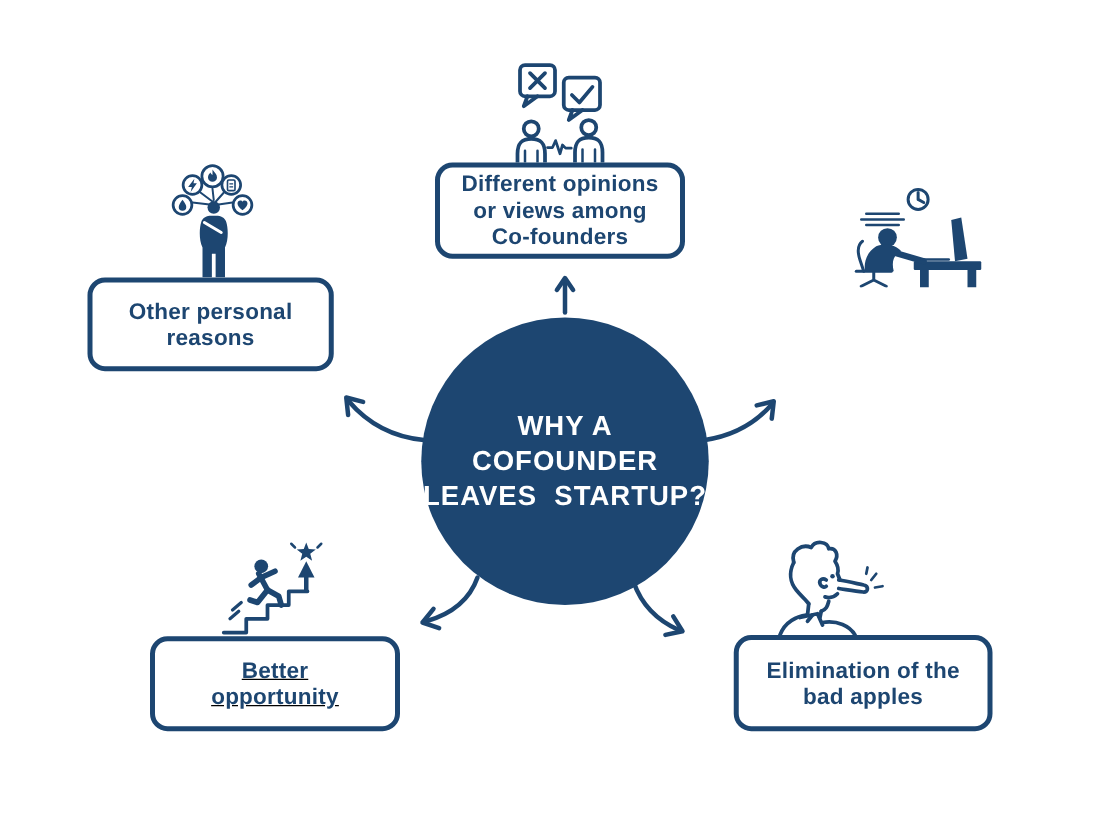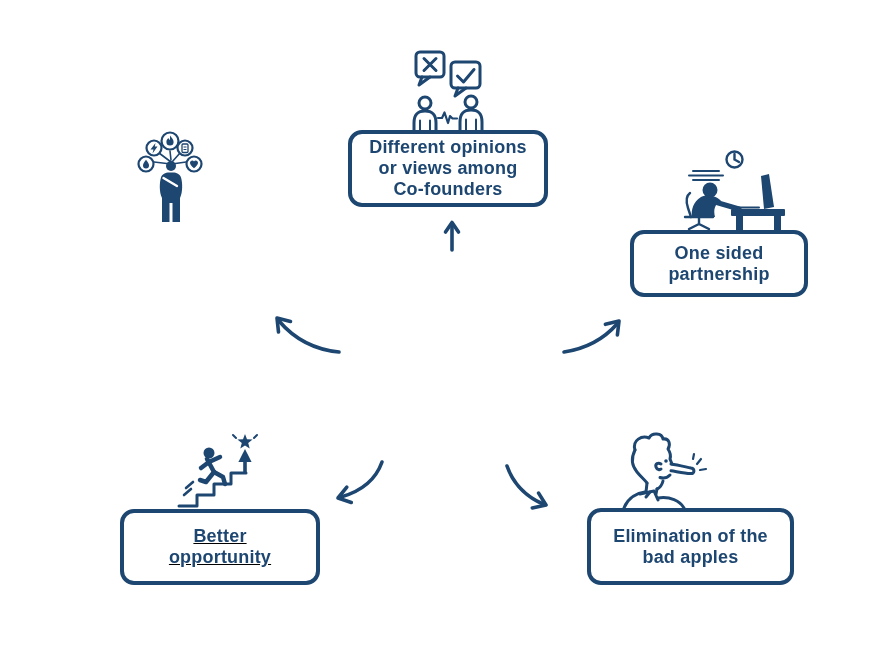--- a/index.html
+++ b/index.html
@@ -66,20 +66,25 @@
     <g>
       <path d="M382,462 C376,479 362,491 341,497"></path>
       <path d="M351.3,502.5 L338,498 L346.8,487.1"></path>
     </g>
     <g>
       <path d="M507,466 C513,483 525,496 543,504"></path>
       <path d="M538.6,493.1 L546,505 L532.3,507.9"></path>
     </g>
   </svg>
 
+  <div class="circle">
+    <div class="circle-title">WHY A
+COFOUNDER
+LEAVES  STARTUP?</div>
+  </div>
 
   <div class="icon" id="icon-top">
     <svg viewBox="0 0 90 80" width="90" height="80">
       <g fill="none" stroke="currentColor" stroke-width="3" stroke-linecap="round" stroke-linejoin="round">
         <rect x="8" y="2" width="28" height="25" rx="4"></rect>
         <path d="M16,8.5 L28,20.5 M28,8.5 L16,20.5"></path>
         <path d="M14,27 L11,35 L22,27"></path>
         <rect x="43" y="12" width="29" height="26" rx="4"></rect>
         <path d="M49.5,26 L55.5,32 L66,19.5"></path>
         <path d="M50,38 L47,46 L58,38"></path>
@@ -119,20 +124,24 @@
       </g>
       <g stroke="currentColor" fill="none" stroke-width="1.3">
         <rect x="54" y="14" width="6" height="8.5" rx="1"></rect>
         <path d="M55.5,17 H58.5 M55.5,19.5 H58.5" stroke-width="1"></path>
       </g>
       <circle cx="43" cy="36" r="5" fill="currentColor"></circle>
       <path fill="currentColor" d="M34,92 V68 C31,62 31.5,52 33,47.5 C34,44 37.5,42.5 41,42.5 H45 C48.5,42.5 52,44 53,47.5 C54.5,52 55,62 52,68 V92 H44.5 V73 H41.5 V92 Z"></path>
       <path d="M35.5,48 L49,56" stroke="#ffffff" stroke-width="2.4" stroke-linecap="round" fill="none"></path>
     </svg>
   </div>
+  <div class="box" id="box-left">
+    <span class="box-label">Other personal
+reasons</span>
+  </div>
 
   <div class="icon" id="icon-right">
     <svg viewBox="0 0 120 84" width="120" height="84">
       <g stroke="currentColor" fill="none" stroke-width="2.4" stroke-linecap="round" stroke-linejoin="round">
         <circle cx="61.5" cy="13.5" r="8"></circle>
         <path d="M61.5,13.5 V8 M61.5,13.5 L66,16"></path>
         <path d="M20,25 H46 M16,29.5 H50 M20,34 H46" stroke-width="2"></path>
         <path d="M17,47 C13,50 13,56 15,62 L18,71"></path>
         <path d="M12,71 H40"></path>
         <path d="M26,71 V78 M26,78 L16,83 M26,78 L36,83"></path>
@@ -141,24 +150,20 @@
         <circle cx="37" cy="44" r="7.5"></circle>
         <path d="M28,51 C20,56 18,64 19,71 L42,71 C40,63 42,58 48,55 C44,50 35,48 28,51 Z"></path>
         <rect x="58" y="63" width="54" height="7" rx="1"></rect>
         <rect x="63" y="70" width="7" height="14"></rect>
         <rect x="101" y="70" width="7" height="14"></rect>
         <polygon points="88,30 96,28 101,61 91,63"></polygon>
       </g>
       <path d="M42,56 L66,63" stroke="currentColor" stroke-width="5" stroke-linecap="round" fill="none"></path>
       <path d="M64,61.5 H86" stroke="currentColor" stroke-width="2" stroke-linecap="round" fill="none"></path>
     </svg>
-  </div>
-  <div class="box" id="box-right">
-    <span class="box-label">One sided
-partnership</span>
   </div>
 
   <div class="icon" id="icon-bl">
     <svg viewBox="0 0 84 77" width="84" height="77">
       <path d="M3,74 H21 V63 H38 V52 H55 V41 H70" fill="none" stroke="currentColor" stroke-width="3" stroke-linecap="round" stroke-linejoin="round"></path>
       <g fill="currentColor" stroke="none">
         <rect x="67.2" y="28" width="3.6" height="13"></rect>
         <polygon points="69,17 62.4,30 75.6,30"></polygon>
         <polygon points="69,2 71,7.25 76.6,7.5 72.2,11.05 73.7,16.5 69,13.4 64.3,16.5 65.8,11.05 61.4,7.5 67,7.25"></polygon>
         <circle cx="33" cy="21" r="5.5"></circle>

